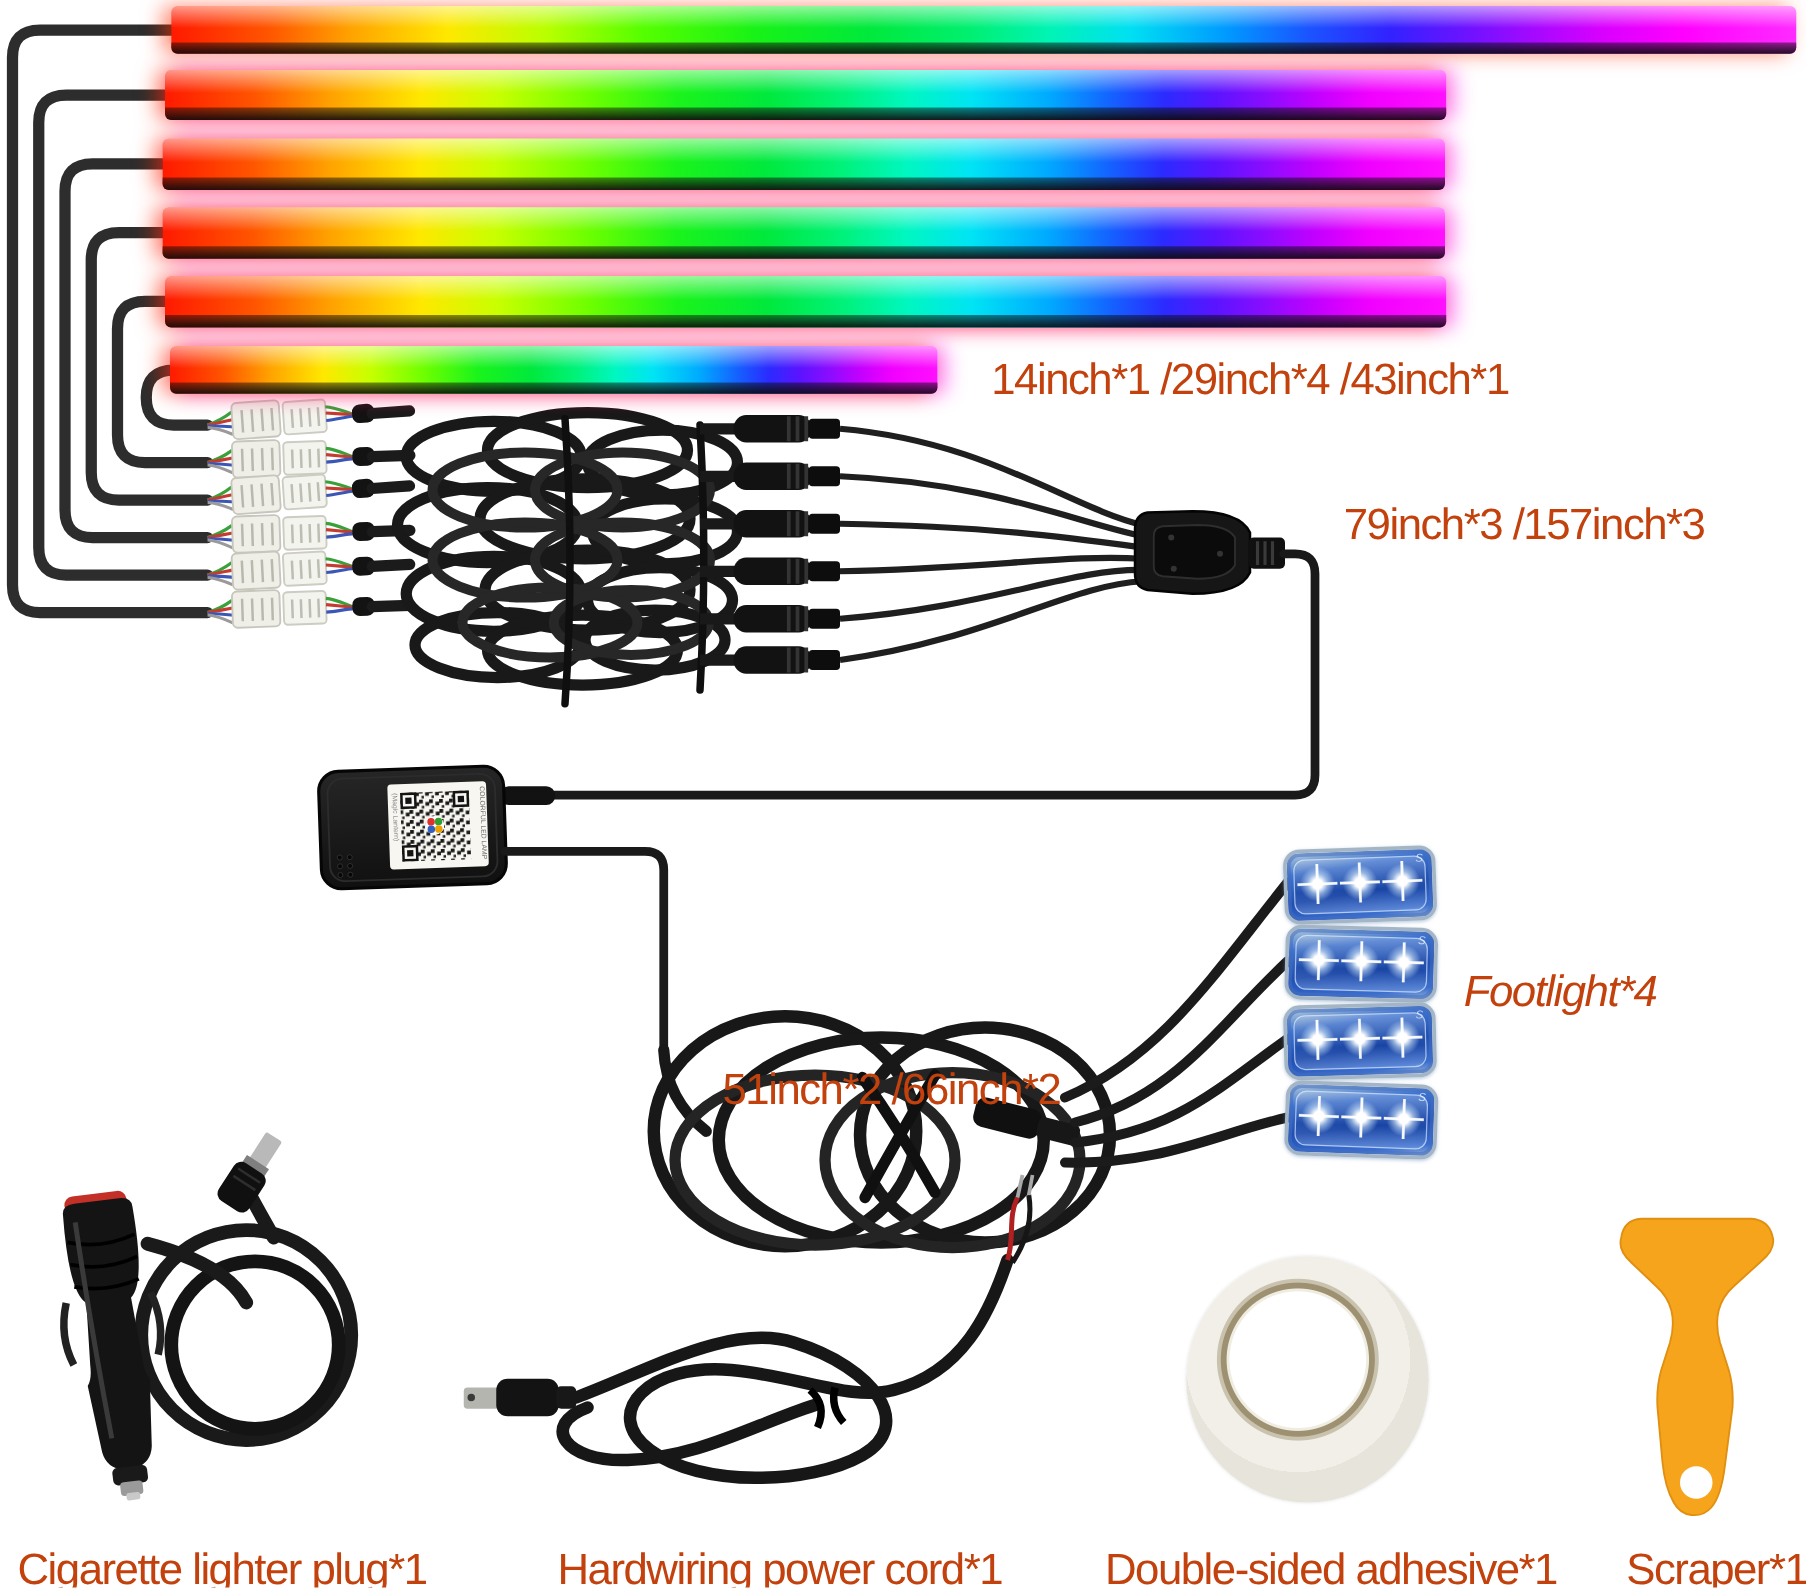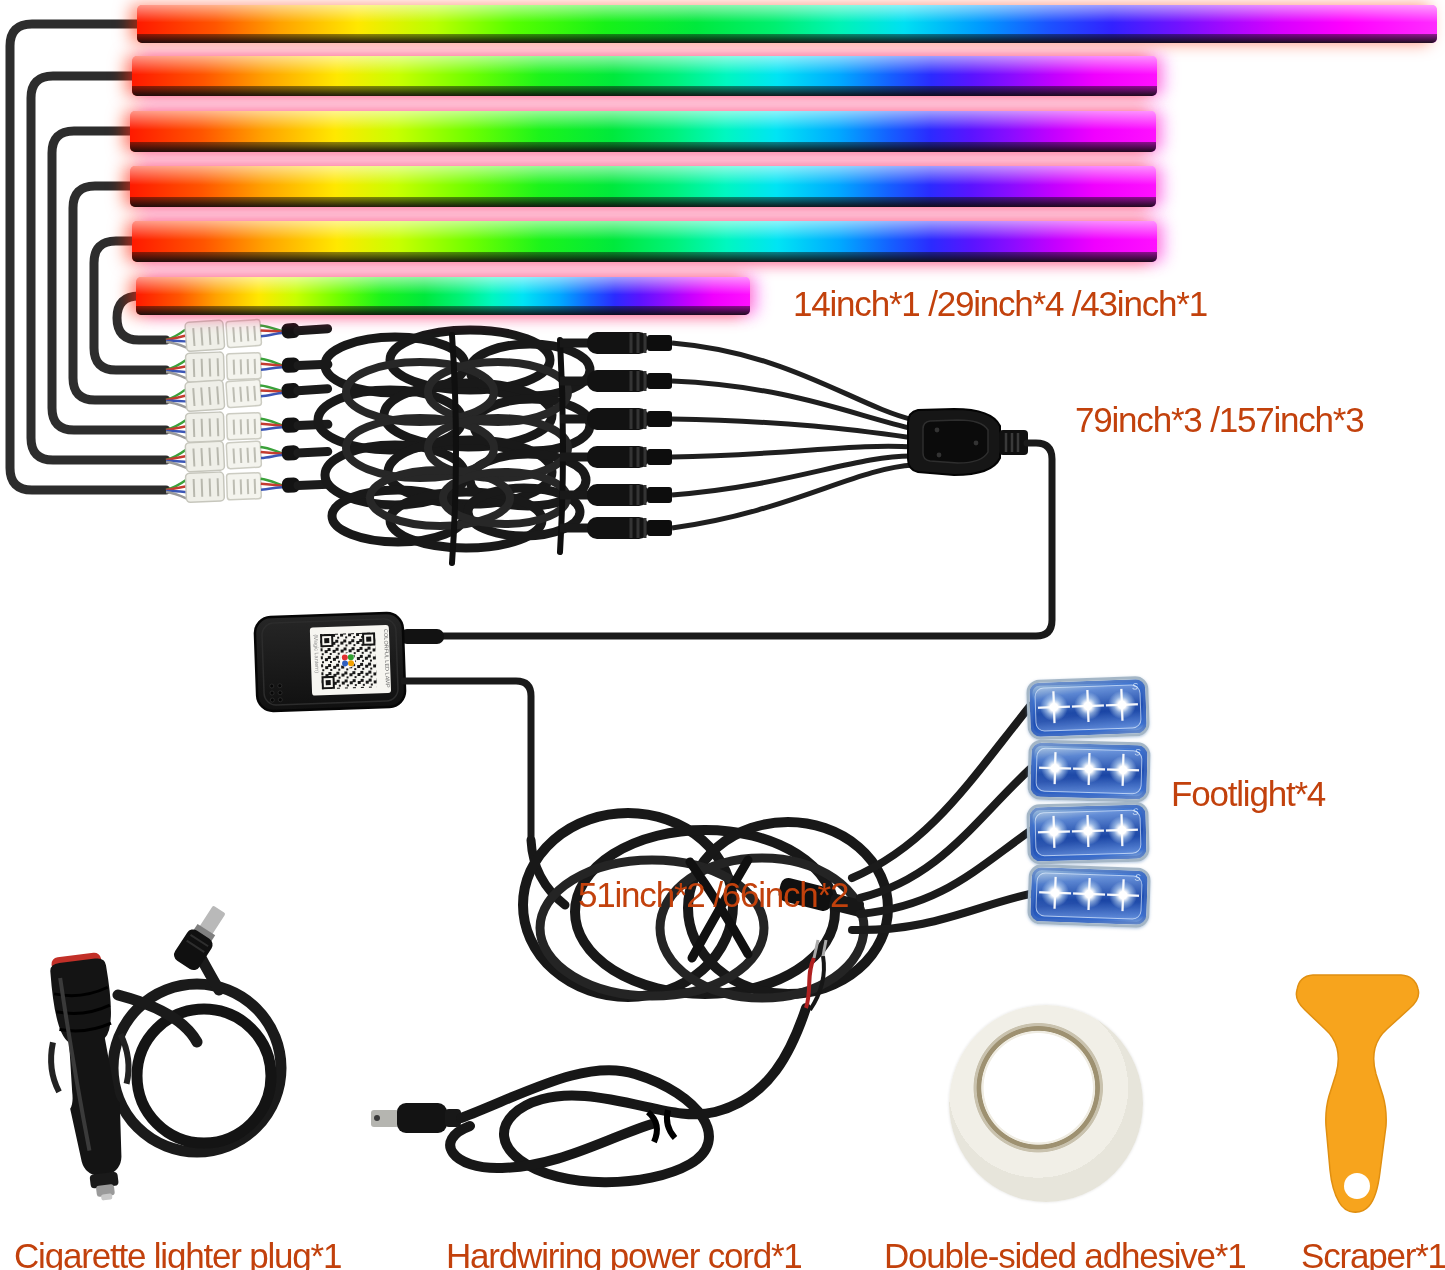--- a/index.html
+++ b/index.html
@@ -293,18 +293,18 @@
   <span class="glint g1"></span>
   <span class="glint g2"></span>
   <span class="glint g3"></span>
   <span class="fl-mark">S</span>
 </div>
 
 <div class="tape"></div>
 
 <div class="label" style="left:793px;top:284px;">14inch*1 /29inch*4 /43inch*1</div>
 <div class="label" style="left:1075px;top:400px;">79inch*3 /157inch*3</div>
-<div class="label" style="left:1171px;top:774px;">Footlight*4</div>
-<div class="label" style="left:578px;top:875px;">51inch*2 /66inch*2</div>
+<div class="label" style="left:1171px;top:774px;font-style:italic;">Footlight*4</div>
+<div class="label" style="left:578px;top:852px;">51inch*2 /66inch*2</div>
 <div class="label" style="left:14px;top:1236px;">Cigarette lighter plug*1</div>
 <div class="label" style="left:446px;top:1236px;">Hardwiring power cord*1</div>
 <div class="label" style="left:884px;top:1236px;">Double-sided adhesive*1</div>
 <div class="label" style="left:1301px;top:1236px;">Scraper*1</div>
 
 </body></html>

